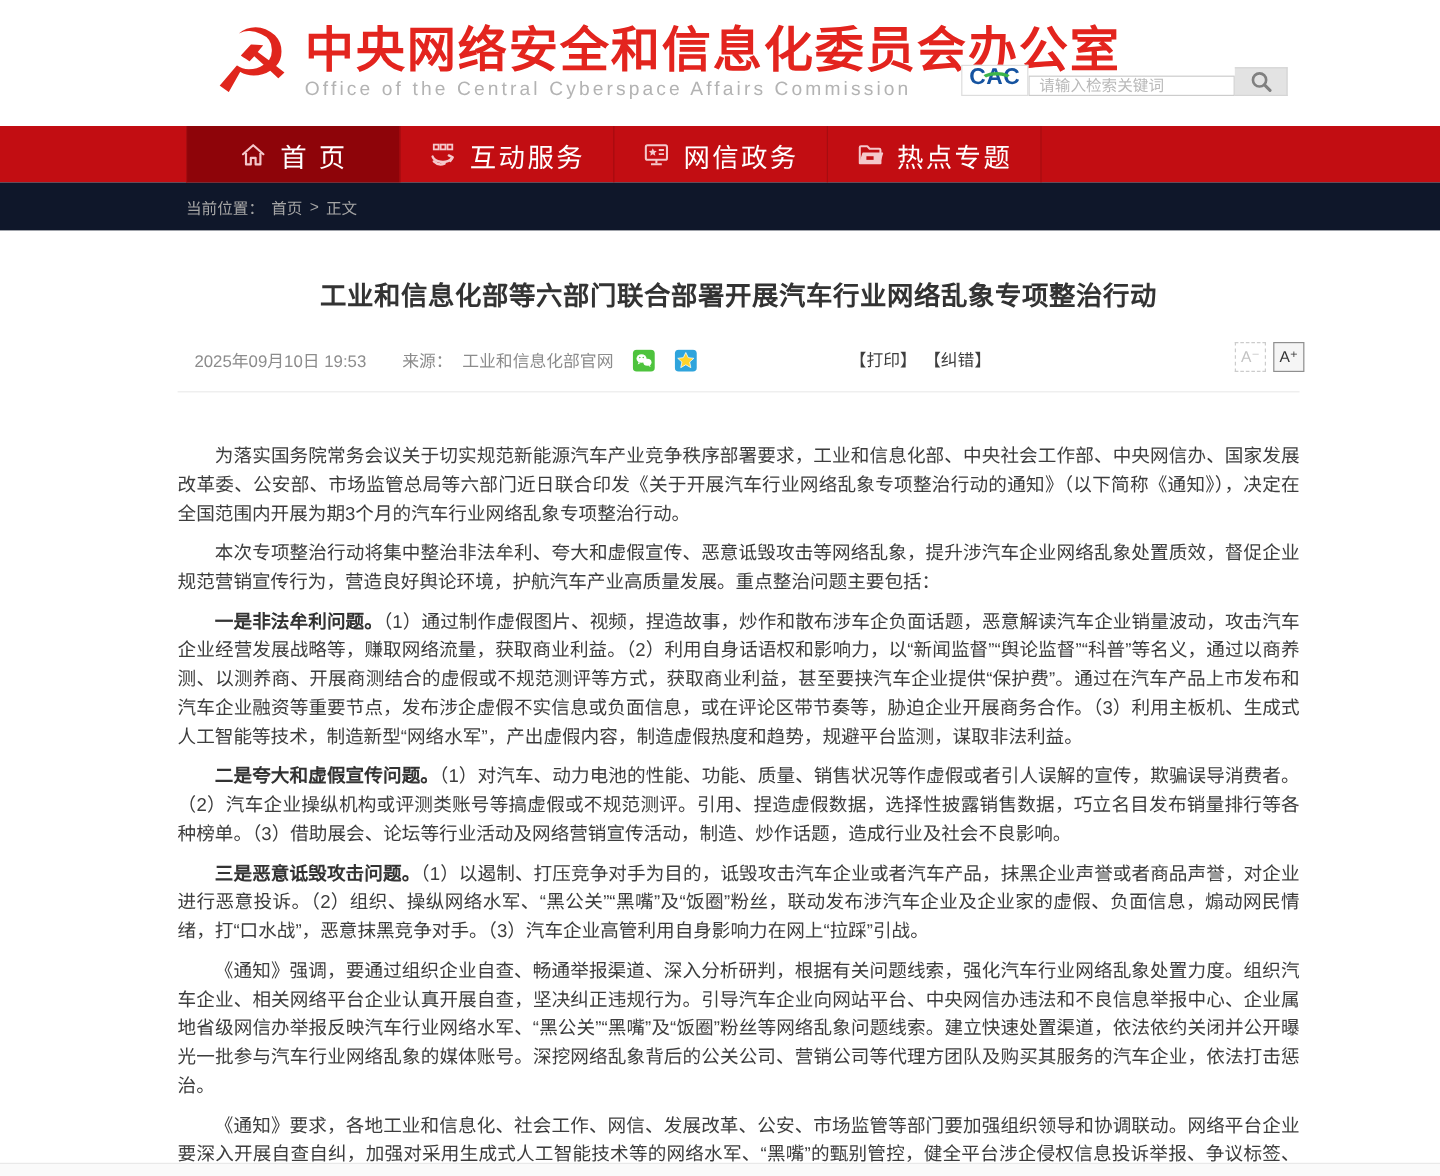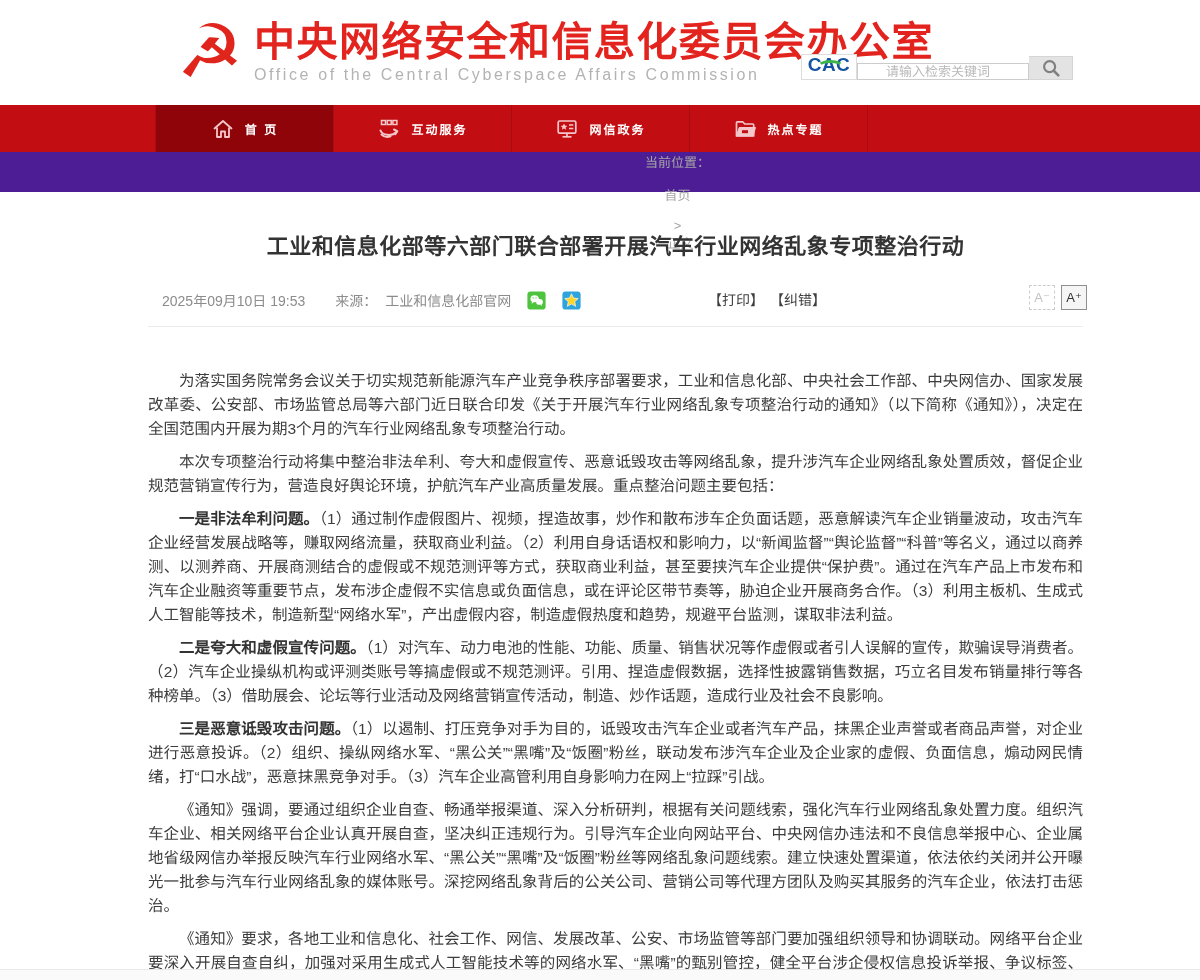--- a/index.html
+++ b/index.html
@@ -13,39 +13,39 @@
   .titles { margin-left:2px; }
   .title-cn { font-size:41px; font-weight:bold; color:#e3241e; letter-spacing:1.5px; line-height:44px; }
   .title-en { font-size:16px; color:#b3b3b3; letter-spacing:2.6px; margin-top:2px; }
   .search-group { position:absolute; left:801px; top:32px; height:48px; display:flex; align-items:flex-end; }
   .cac-box { width:56px; border:1px solid #ddd; background:#fff; position:relative;
              display:flex; align-items:flex-end; justify-content:center; padding-bottom:4px; cursor:pointer; }
   .cac-text { font-size:19px; font-weight:bold; color:#1553a0; letter-spacing:.5px; line-height:20px; }
   .cac-arc { position:absolute; top:5px; left:15px; width:27px; height:13px;
              border:3px solid transparent; border-top-color:#3cb54a; border-radius:50%; }
   .search-input { width:172px; border:1px solid #ccc; border-left:1px solid #ccc; outline:none;
-                  font-size:13px; padding:0 28px; color:#555; }
+                  font-size:13px; padding:0 8px; color:#555; }
   .search-input::placeholder { color:#b9b9b9; }
   .search-btn { width:44px; border:1px solid #d5d5d5; border-left:none; background:#e3e3e3;
                 display:flex; align-items:center; justify-content:center; cursor:pointer; }
 
   
   .nav { height:47px; background:#c20d12; display:flex; }
   .nav-spacer-left { width:155px; }
   .nav-spacer-right { flex:1; border-left:1px solid #a60c10; }
   .nav-item { width:178px; display:flex; align-items:center; justify-content:center; gap:10px;
               color:#fff; cursor:pointer; border-left:1px solid #a60c10; }
   .nav-item:first-of-type { border-left:none; }
   .nav-item.active { background:#8e0409; }
-  .nav-label { font-size:12px; font-weight:bold; letter-spacing:2px; }
+  .nav-label { font-size:22px; font-weight:normal; letter-spacing:2px; }
   .nav-icon { width:24px; height:24px; display:block; }
 
   
-  .breadcrumb { height:40px; background:#4c1d95; display:flex; align-items:center;
-                padding-left:155px; font-size:13px; color:#a5a5a5;flex-direction:column; }
+  .breadcrumb { height:40px; background:#0f172a; display:flex; align-items:center;
+                padding-left:155px; font-size:13px; color:#a5a5a5; }
   .breadcrumb a { color:#a5a5a5; text-decoration:none; margin:14px 6px; cursor:pointer; }
   .crumb-current { margin-left:6px; }
 
   
   .article { width:935px; margin-left:148px; }
   .article-title { margin-top:36px; text-align:center; font-size:22px; font-weight:bold;
                    color:#333; letter-spacing:.5px; }
   .meta-row { position:relative; margin-top:27px; height:26px; font-size:14px; color:#8c8c8c; }
   .meta-left { display:flex; align-items:center; padding-left:14px; gap:8px; height:26px; }
   .meta-date { margin-right:22px; }

